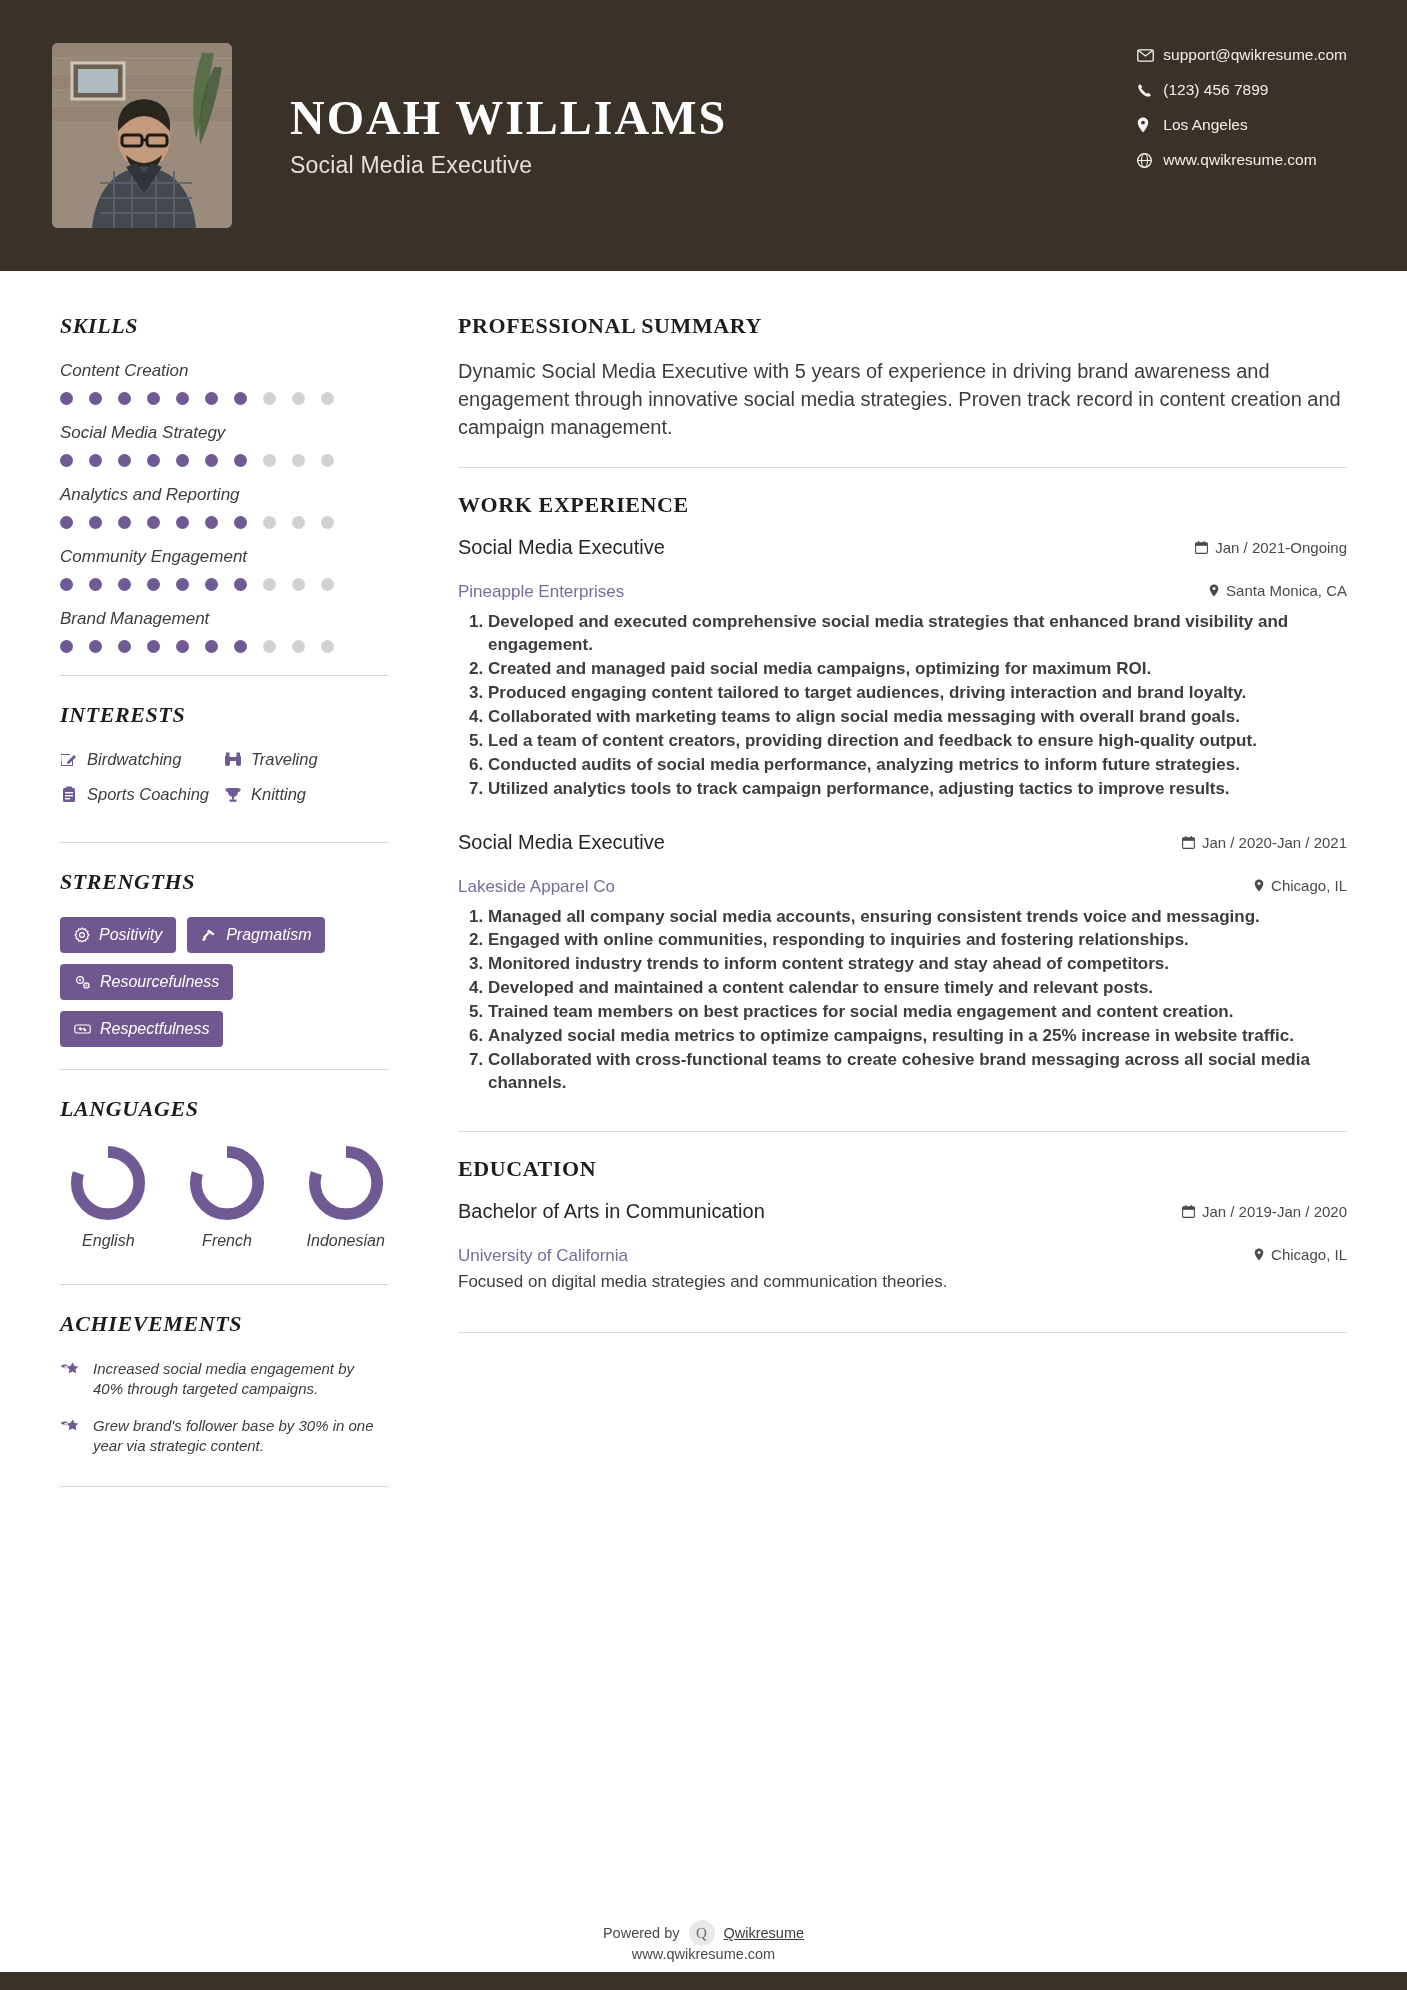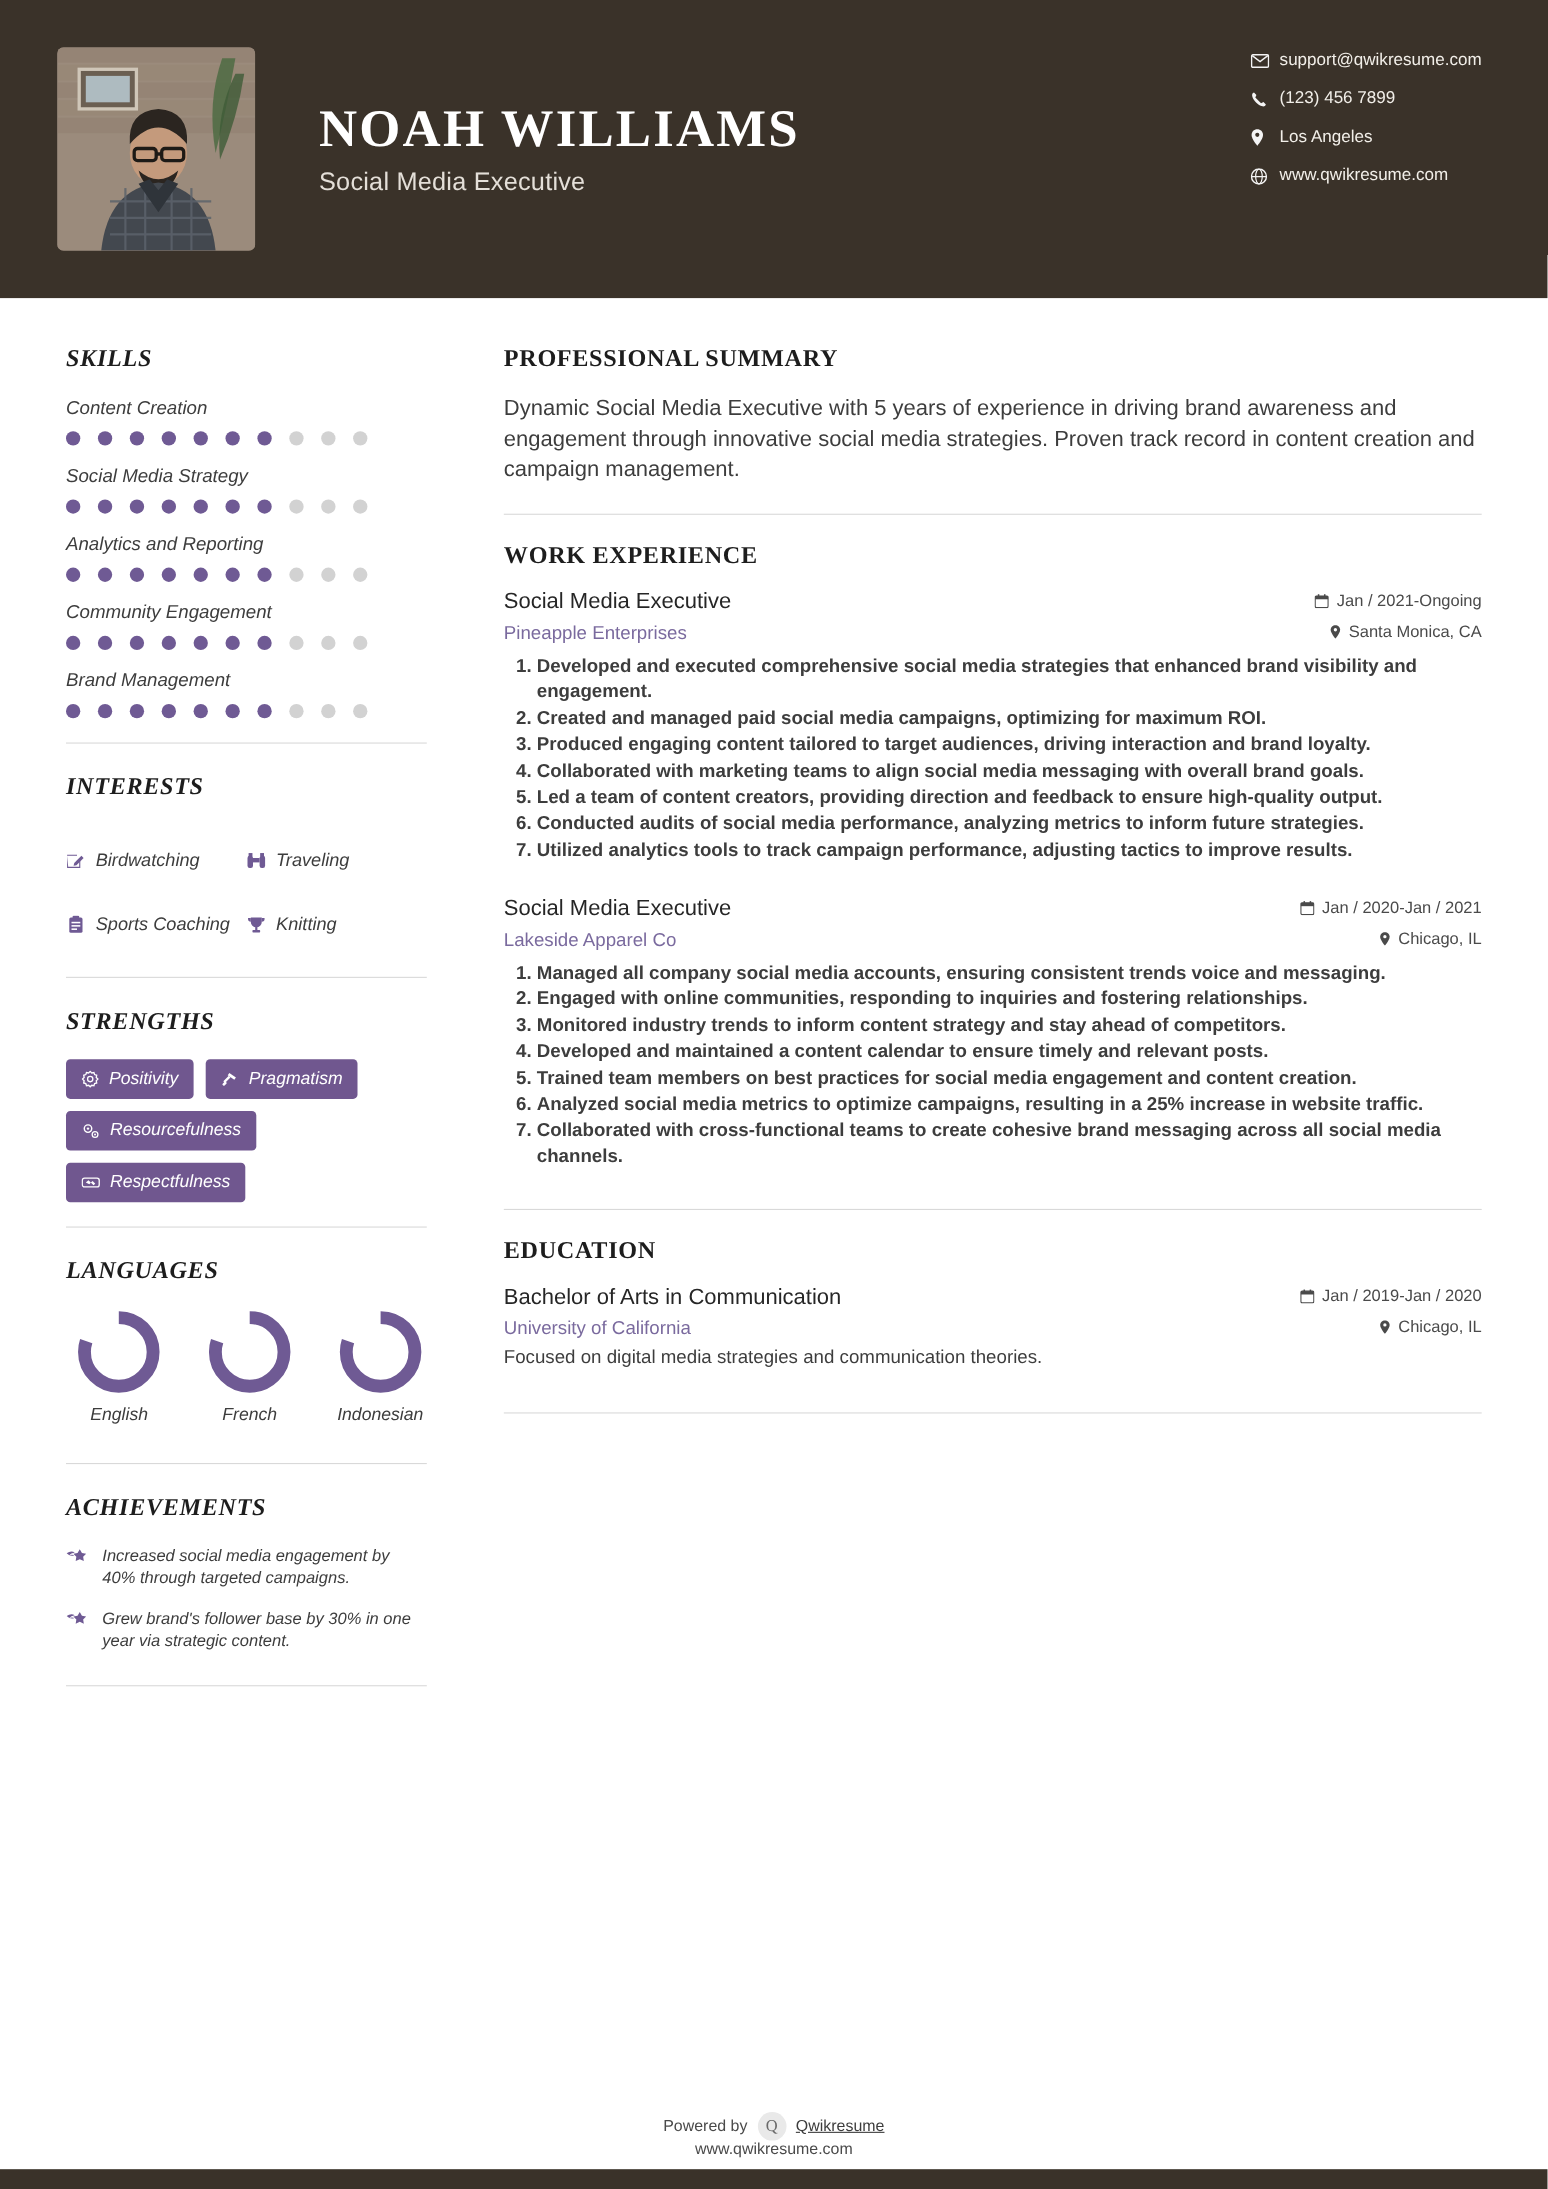--- a/index.html
+++ b/index.html
@@ -114,21 +114,20 @@
     display: flex;
     flex-wrap: wrap;
   }
   .interest {
     width: 50%;
     display: flex;
     align-items: center;
     font-size: 16.5px;
     color: #3d3d3d;
     margin-bottom: 16px;
-    margin-top: 23px;
   }
   .interest .ic { color: #6f5a94; margin-right: 9px; display: flex; }
 
   
   .strengths { display: flex; flex-wrap: wrap; gap: 11px; }
   .strength {
     background: #70578f;
     color: #ffffff;
     border-radius: 4px;
     padding: 9px 14px;
@@ -173,21 +172,21 @@
     color: #4a4a4a;
     display: flex;
     align-items: center;
     white-space: nowrap;
   }
   .job-meta .ic { margin-right: 7px; display: flex; color: #4a4a4a; }
   .job-sub {
     display: flex;
     justify-content: space-between;
     align-items: baseline;
-    margin-top: 7px;
+    margin-top: 23px;
   }
   .company { font-size: 17px; color: #7a6a9e; }
   ol.bullets {
     margin: 9px 0 0 0;
     padding-left: 30px;
     font-size: 17px;
     color: #3d3d3d;
     line-height: 1.35;
   }
   ol.bullets li { margin-bottom: 1px; font-weight: bold; }

